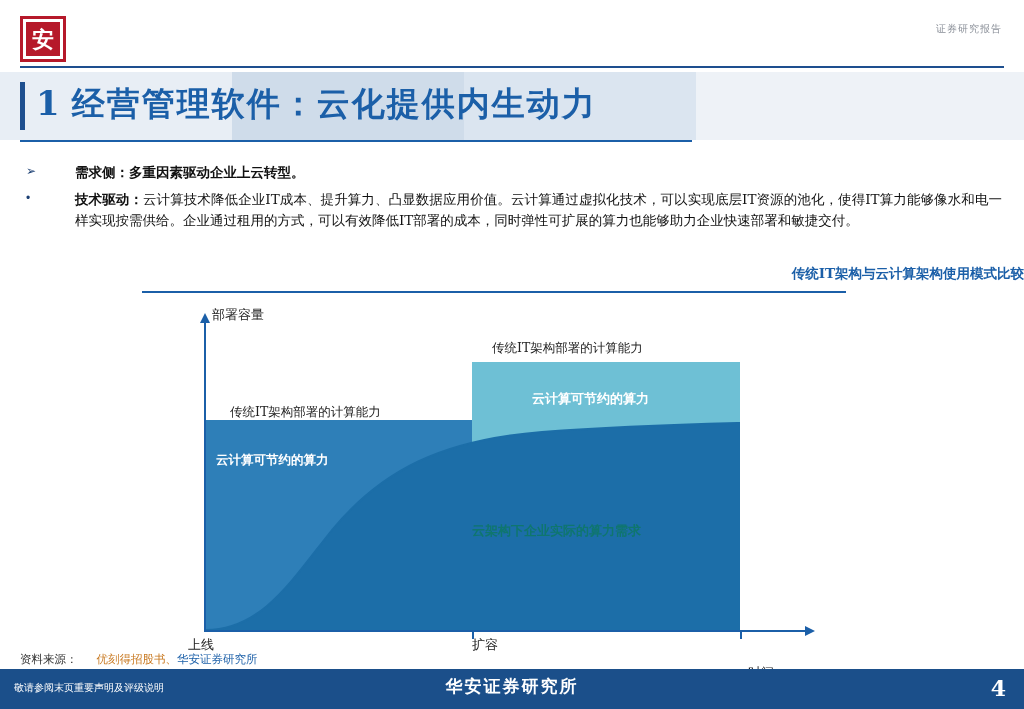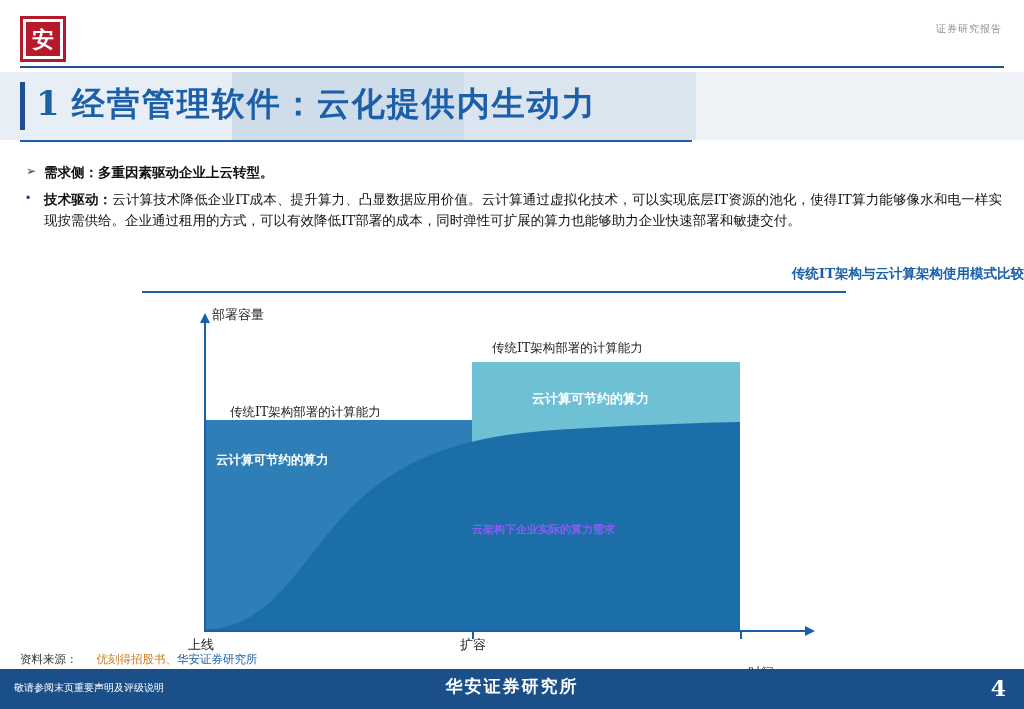--- a/index.html
+++ b/index.html
@@ -26,21 +26,21 @@
   .title-row{position:absolute;left:20px;top:82px;display:flex;align-items:baseline;}
   .title-bar{position:absolute;left:20px;top:82px;width:5px;height:48px;background:#1e4f8f;}
   .title-num{font-family:"DejaVu Serif",serif;font-size:34px;color:#1b5fa8;font-weight:bold;margin-left:16px;}
   .title-text{font-family:"DejaVu Serif",serif;font-size:33px;color:#1b5fa8;font-weight:bold;margin-left:12px;letter-spacing:2px;}
   .title-underline{position:absolute;left:20px;top:140px;width:672px;height:2px;background:#1b5fa8;}
 
   
   .bullets{position:absolute;left:22px;top:162px;width:980px;}
   .b-row{display:flex;align-items:flex-start;margin-bottom:6px;}
   .b-mark{width:22px;flex:0 0 22px;color:#1b3f73;font-size:12px;line-height:19px;padding-left:4px;box-sizing:border-box;}
-  .b-body{font-family:"DejaVu Serif",serif;font-size:13.5px;line-height:21px;color:#111;text-align:justify;}
+  .b-body{font-family:"DejaVu Serif",serif;font-size:13.5px;line-height:21px;color:#111;text-align:justify;margin-left:31px;}
   .b-strong{font-weight:bold;}
 
   
   .ex-title{position:absolute;top:265px;left:0;width:1024px;text-align:right;font-family:"DejaVu Serif",serif;font-weight:bold;font-size:13.5px;color:#1b5fa8;}
   .ex-rule{position:absolute;left:142px;top:291px;width:704px;height:2px;background:#1b5fa8;}
 
   .chart{position:absolute;left:142px;top:300px;width:704px;height:360px;}
 
   .axis-y{position:absolute;left:62px;top:22px;width:2px;height:310px;background:#1b5fa8;}
   .axis-y:after{content:"";position:absolute;left:-4px;top:-9px;border-left:5px solid transparent;border-right:5px solid transparent;border-bottom:10px solid #1b5fa8;}
@@ -52,25 +52,25 @@
   .step1-band{position:absolute;left:64px;top:120px;width:266px;height:210px;background:#2e7fb8;}
 
   
   svg.curve{position:absolute;left:0;top:0;width:704px;height:360px;}
 
   .lbl{position:absolute;font-family:"DejaVu Serif",serif;}
   .lbl-trad1{left:88px;top:104px;font-size:12.5px;color:#222;}
   .lbl-trad2{left:350px;top:40px;font-size:12.5px;color:#222;}
   .lbl-save1{left:74px;top:152px;font-size:12.5px;color:#ffffff;font-weight:bold;}
   .lbl-save2{left:390px;top:90px;font-size:13px;color:#ffffff;font-weight:bold;}
-  .lbl-demand{left:330px;top:222px;font-size:11px;color:#8b5cf6;font-weight:bold;}
+  .lbl-demand{left:330px;top:222px;font-size:13px;color:#0f766e;font-weight:bold;}
 
   .tick{position:absolute;top:336px;font-family:"DejaVu Serif",serif;font-size:13px;color:#222;text-align:center;}
   .tick-a{left:46px;}
-  .tick-b{left:318px;}
+  .tick-b{left:330px;}
   .tick-c{left:606px;margin-top:28px;}
   .tick-mark{position:absolute;width:2px;height:9px;background:#1b5fa8;top:330px;}
 
   
   .src{position:absolute;left:20px;top:652px;font-family:"DejaVu Serif",serif;font-size:11.5px;color:#333;}
   .src .src-lbl{color:#333;}
   .src .src-val{color:#c8781f;margin-left:19px;}
   .src .src-val2{color:#1b5fa8;}
   .foot-band{position:absolute;left:0;right:0;bottom:0;height:40px;background:#1b4f8a;}
   .foot-left{position:absolute;left:14px;bottom:14px;font-family:"DejaVu Serif",serif;font-size:10px;color:#ffffff;}

